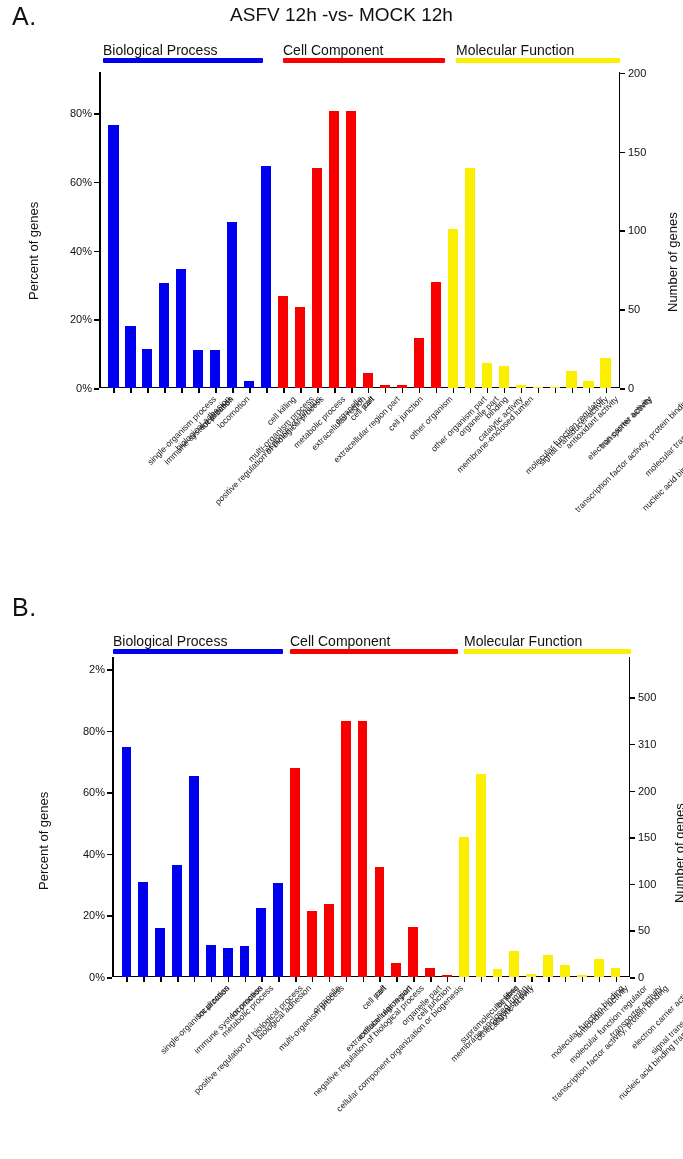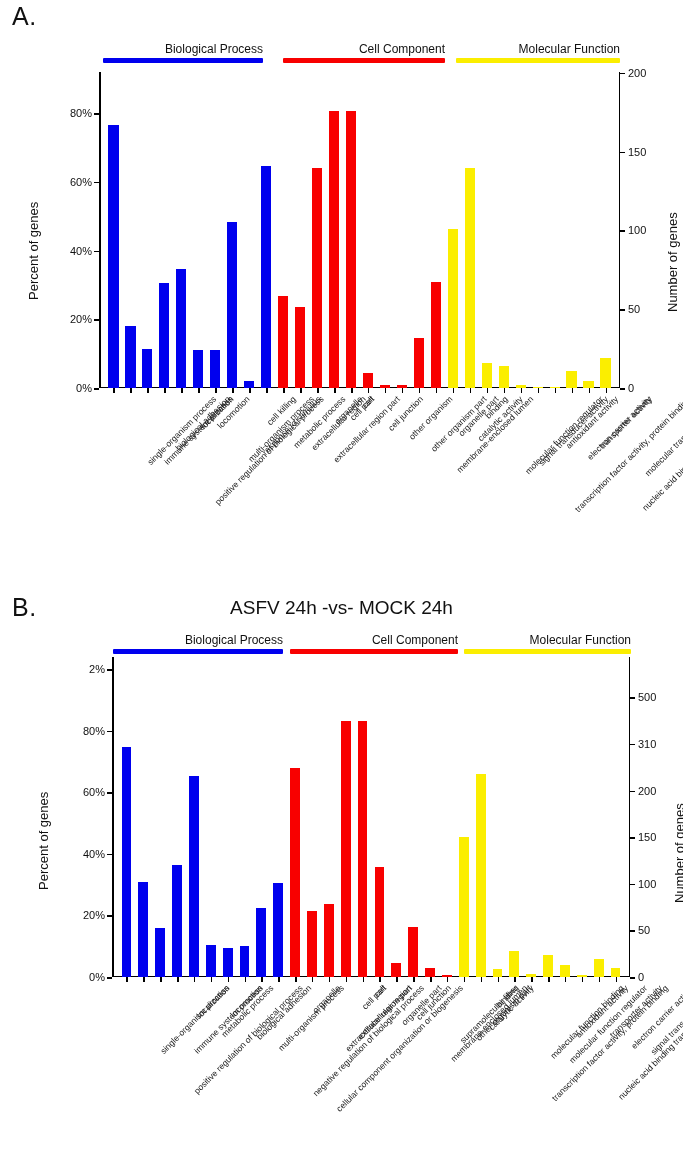--- a/index.html
+++ b/index.html
@@ -8,21 +8,21 @@
 
   .panel{position:absolute;left:0;width:683px;}
   #panel-a{top:0;height:570px;}
   #panel-b{top:585px;height:574px;}
 
   .panel-letter{position:absolute;font-size:25px;color:#111;font-weight:400;letter-spacing:.5px;}
   .panel-title{position:absolute;width:683px;text-align:center;font-size:19px;color:#111;font-weight:400;}
 
   
   .cat-wrap{position:absolute;}
-  .cat-label{position:absolute;width:100%;text-align:right;font-size:12px;color:#111;white-space:nowrap;}
+  .cat-label{position:absolute;width:100%;text-align:left;font-size:14px;color:#111;white-space:nowrap;}
   .cat-bar{position:absolute;left:0;width:100%;height:5px;border-radius:1px;}
 
   
   .plot{position:absolute;box-sizing:border-box;}
   .axis-left{position:absolute;left:0;top:0;width:1.5px;height:100%;background:#000;}
   .axis-right{position:absolute;right:0;top:0;width:1.5px;height:100%;background:#000;}
   .axis-bottom{position:absolute;left:0;bottom:0;height:1.5px;width:100%;background:#000;}
 
   .tick-l{position:absolute;right:100%;height:1.5px;width:5px;background:#000;}
   .tick-r{position:absolute;left:100%;height:1.5px;width:5px;background:#000;}
@@ -37,20 +37,21 @@
 
   .xlab{position:absolute;font-size:8.6px;color:#1a1a1a;white-space:nowrap;transform-origin:right top;transform:rotate(-45deg);text-align:right;}
 </style>
 </head>
 <body>
 
 <div class="figure">
 
   <div class="panel" id="panel-a">
     <div class="panel-letter" style="left:12px;top:2px;">A.</div>
+    <div class="panel-title" style="top:4px;">ASFV 12h -vs- MOCK 12h</div>
 
     <div class="cat-wrap" style="left:103px;top:42px;width:160px;">
       <div class="cat-label" style="top:0;">Biological Process</div>
       <div class="cat-bar" style="top:16px;background:#0000ee;"></div>
     </div>
     <div class="cat-wrap" style="left:283px;top:42px;width:162px;">
       <div class="cat-label" style="top:0;">Cell Component</div>
       <div class="cat-bar" style="top:16px;background:#f80000;"></div>
     </div>
     <div class="cat-wrap" style="left:456px;top:42px;width:164px;">
@@ -178,21 +179,20 @@
         <div class="xlab" style="left: 542.65px; top: 394px;">antioxidant activity</div>
         <div class="xlab" style="left: 559.617px; top: 394px;">electron carrier activity</div>
         <div class="xlab" style="left: 576.583px; top: 394px;">transporter activity</div>
         <div class="xlab" style="left: 593.55px; top: 394px;">nucleic acid binding transcription factor ...</div>
         <div class="xlab" style="left: 610.517px; top: 394px;">molecular transducer activity</div>
       </div>
   </div>
 
   <div class="panel" id="panel-b">
     <div class="panel-letter" style="left:12px;top:8px;">B.</div>
-    <div class="panel-title" style="top:12px;">ASFV 24h -vs- MOCK 24h</div>
 
     <div class="cat-wrap" style="left:113px;top:48px;width:170px;">
       <div class="cat-label" style="top:0;">Biological Process</div>
       <div class="cat-bar" style="top:16px;background:#0000ee;"></div>
     </div>
     <div class="cat-wrap" style="left:290px;top:48px;width:168px;">
       <div class="cat-label" style="top:0;">Cell Component</div>
       <div class="cat-bar" style="top:16px;background:#f80000;"></div>
     </div>
     <div class="cat-wrap" style="left:464px;top:48px;width:167px;">

